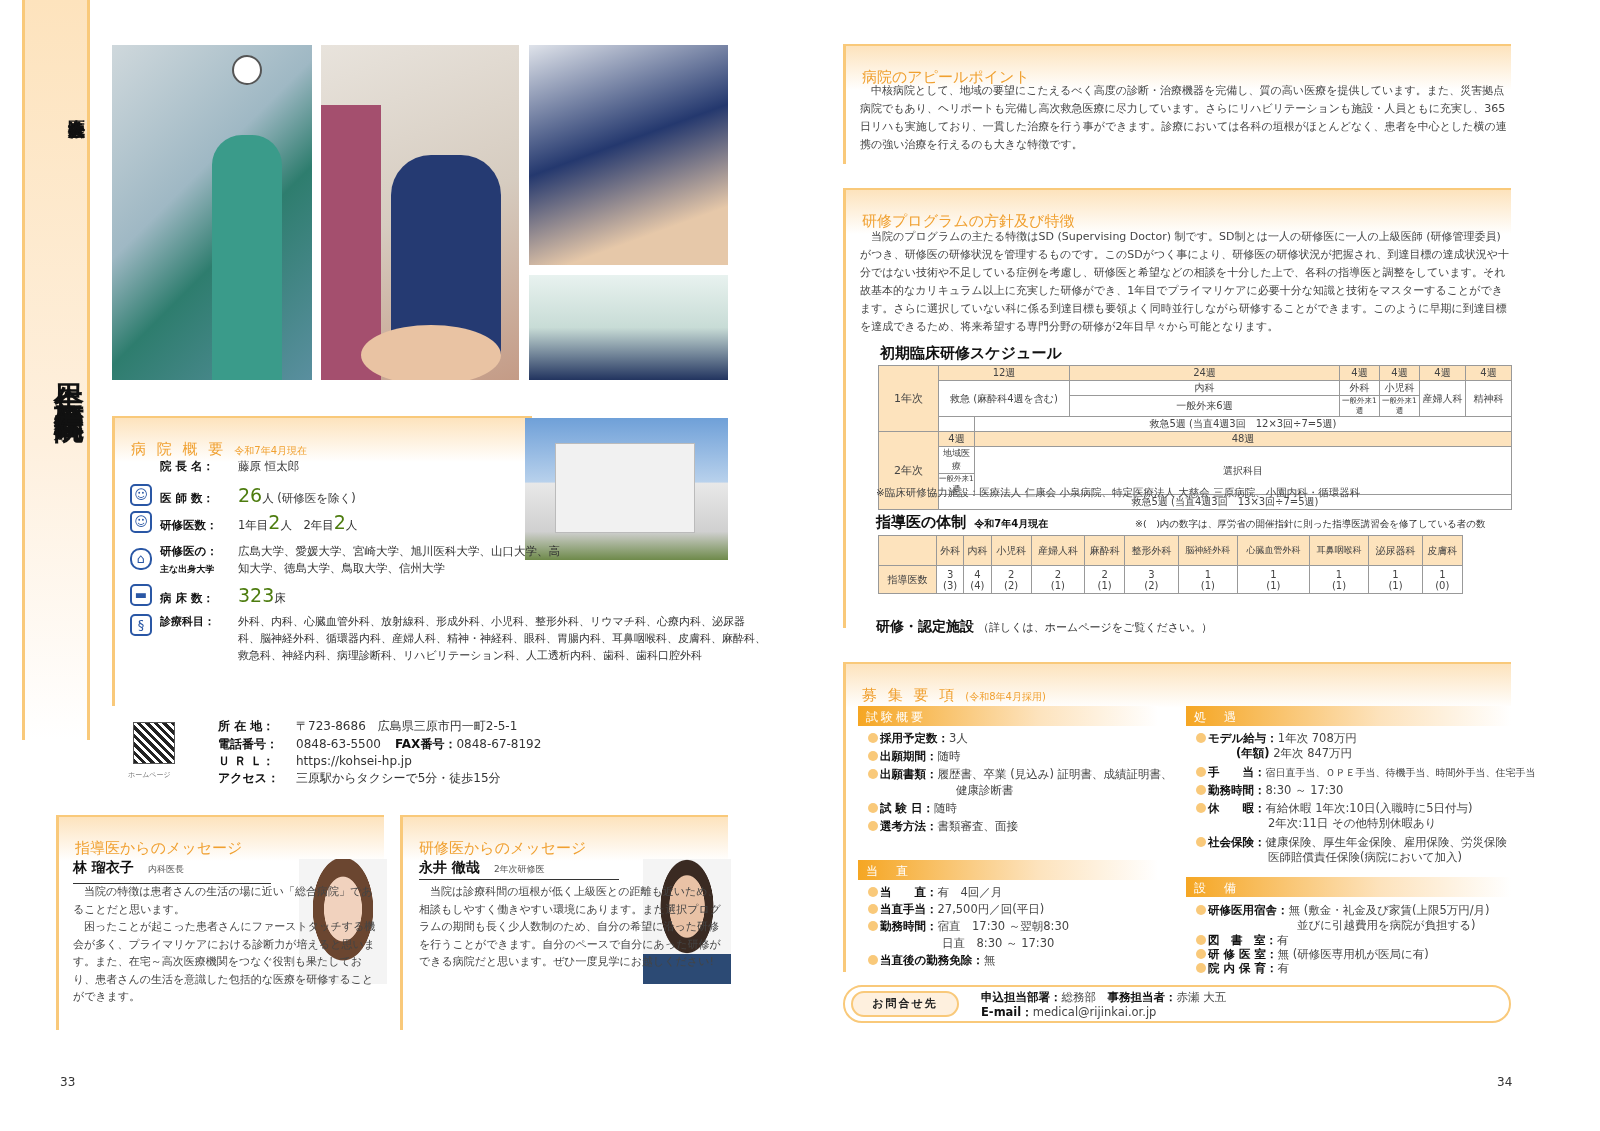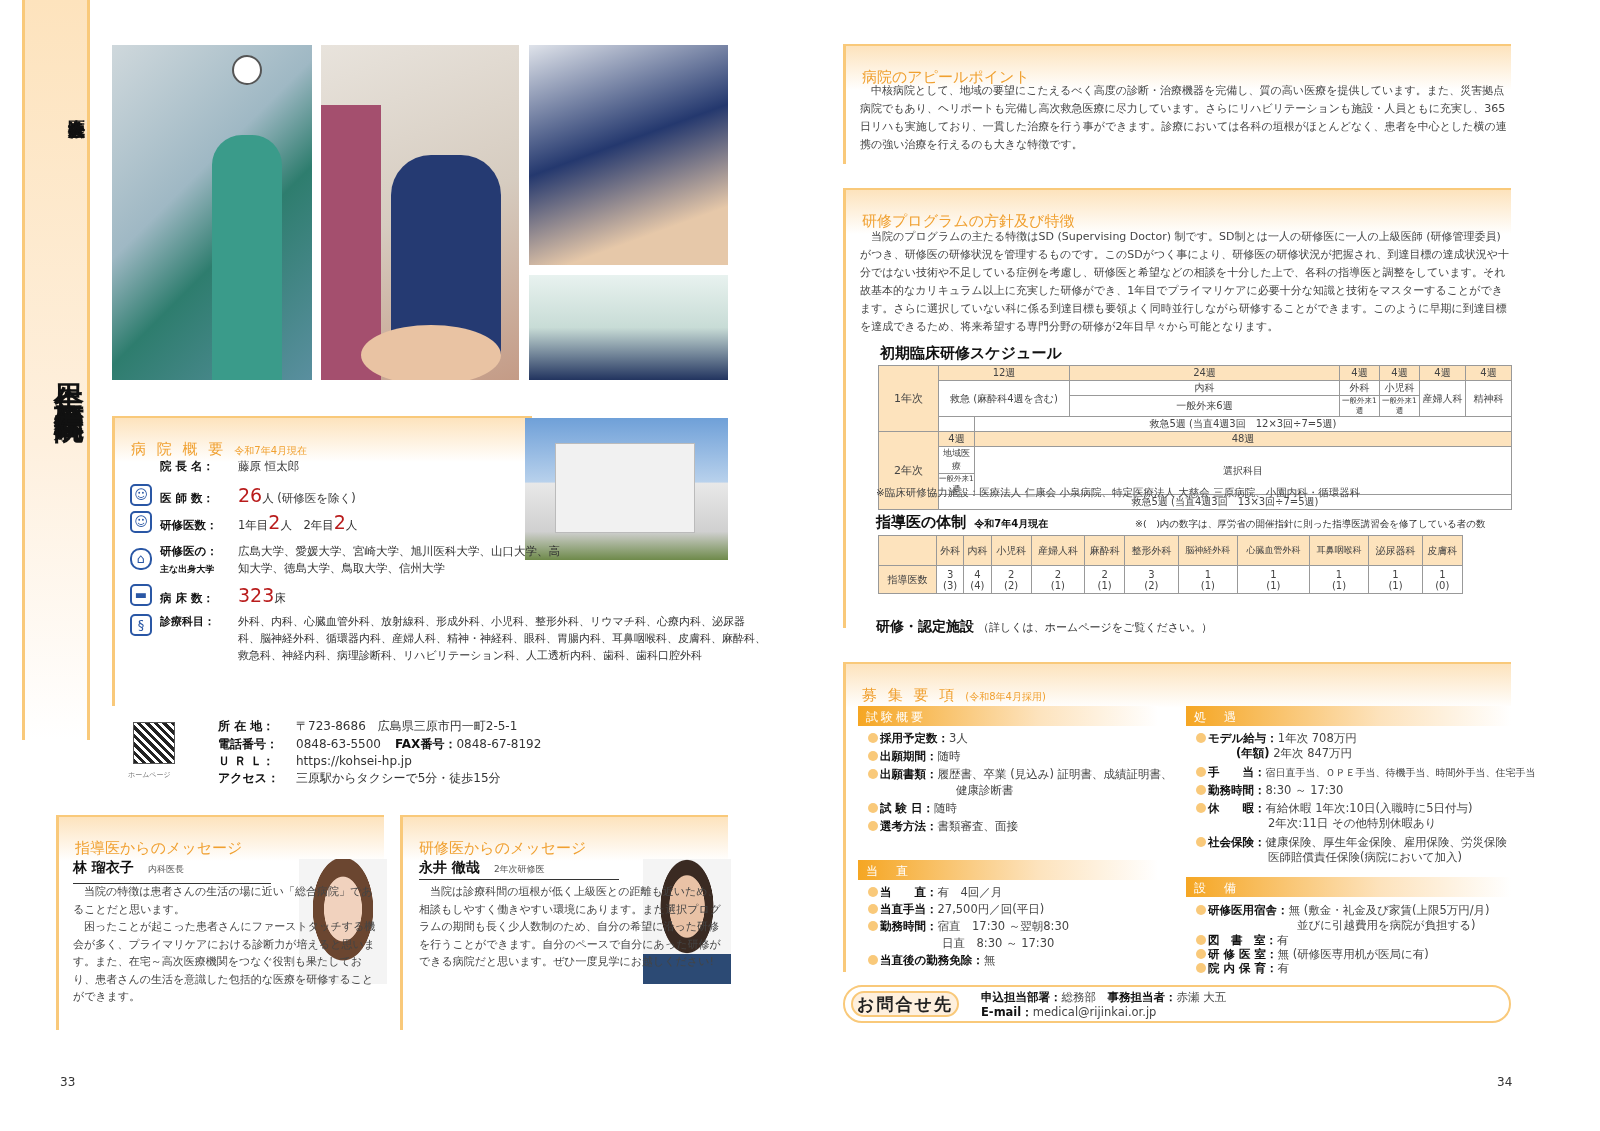--- a/index.html
+++ b/index.html
@@ -12,21 +12,21 @@
 
 .photo{position:absolute;overflow:hidden}
 
 .sec{position:absolute;border-left:3px solid #f9c97a;border-top:2px solid #f9c97a}
 .sec-h{height:30px;background:linear-gradient(#fde3bd,#fff);padding:22px 16px;font-size:15px;color:#f0a030;font-weight:normal}
 .sec-h small{font-size:10px;margin-left:8px;color:#f0a030}
 
 .ov-row{position:absolute;left:130px;font-size:11.5px;color:#333;display:flex;align-items:baseline}
 .ov-row b{font-weight:bold;color:#111;display:inline-block;width:78px}
 .ov-ico{position:absolute;left:130px;width:22px;height:22px;border:2px solid #2a57a5;border-radius:5px;color:#2a57a5;font-size:13px;text-align:center;line-height:18px}
-.bignum{font-size:19px;color:#b91c1c}
+.bignum{font-size:19px;color:#4d7c0f}
 p.body{font-size:11px;line-height:17.5px;color:#444}
 
 table{border-collapse:collapse}
 .sched td{border:1px solid #999;font-size:10px;text-align:center;color:#444;height:14px;padding:0}
 .sched .y{background:#fde3bd}
 .sched .tiny{font-size:7.5px}
 .mentor td{border:1px solid #999;font-size:10px;text-align:center;color:#444;padding:0}
 .mentor .y{background:#fde3bd}
 
 .bar{position:absolute;height:20px;background:linear-gradient(90deg,#f5a623,#fde3bd 60%,#fff);color:#fff;font-size:12px;padding:3px 8px;letter-spacing:3px}
@@ -310,18 +310,18 @@
 <div class="li" style="left:1268px;top:849px">医師賠償責任保険(病院において加入)</div>
 
 <div class="bar" style="left:1186px;top:877px;width:325px">設　備</div>
 <div class="li" style="left:1196px;top:902px"><span class="dot"></span><b>研修医用宿舎：</b><span>無 (敷金・礼金及び家賃(上限5万円/月)</span></div>
 <div class="li" style="left:1297px;top:917px">並びに引越費用を病院が負担する)</div>
 <div class="li" style="left:1196px;top:932px"><span class="dot"></span><b>図　書　室：</b><span>有</span></div>
 <div class="li" style="left:1196px;top:946px"><span class="dot"></span><b>研 修 医 室：</b><span>無 (研修医専用机が医局に有)</span></div>
 <div class="li" style="left:1196px;top:960px"><span class="dot"></span><b>院 内 保 育：</b><span>有</span></div>
 
 <div class="abs" style="left:843px;top:985px;width:668px;height:38px;border:2px solid #f9c97a;border-radius:20px;background:#fff">
-  <div style="position:absolute;left:6px;top:4px;width:108px;height:26px;border:2px solid #f9c97a;border-radius:14px;background:#fef0de;text-align:center;font-size:17px;font-weight:bold;line-height:22px;color:#222;letter-spacing:2px">お問合せ先</div>
+  <div style="position:absolute;left:6px;top:4px;width:108px;height:26px;border:2px solid #f9c97a;border-radius:14px;background:#fef0de;text-align:center;font-size:11px;font-weight:bold;line-height:22px;color:#222;letter-spacing:2px">お問合せ先</div>
   <div style="position:absolute;left:136px;top:3px;font-size:11.5px;color:#444"><b style="color:#111">申込担当部署：</b><span>総務部</span>　<b style="color:#111">事務担当者：</b><span>赤瀬 大五</span></div>
   <div style="position:absolute;left:136px;top:18px;font-size:11.5px;color:#444"><b style="color:#111">E-mail：</b><span>medical@rijinkai.or.jp</span></div>
 </div>
 
 <div class="pg" style="left:1497px">34</div>
 
 </body></html>

